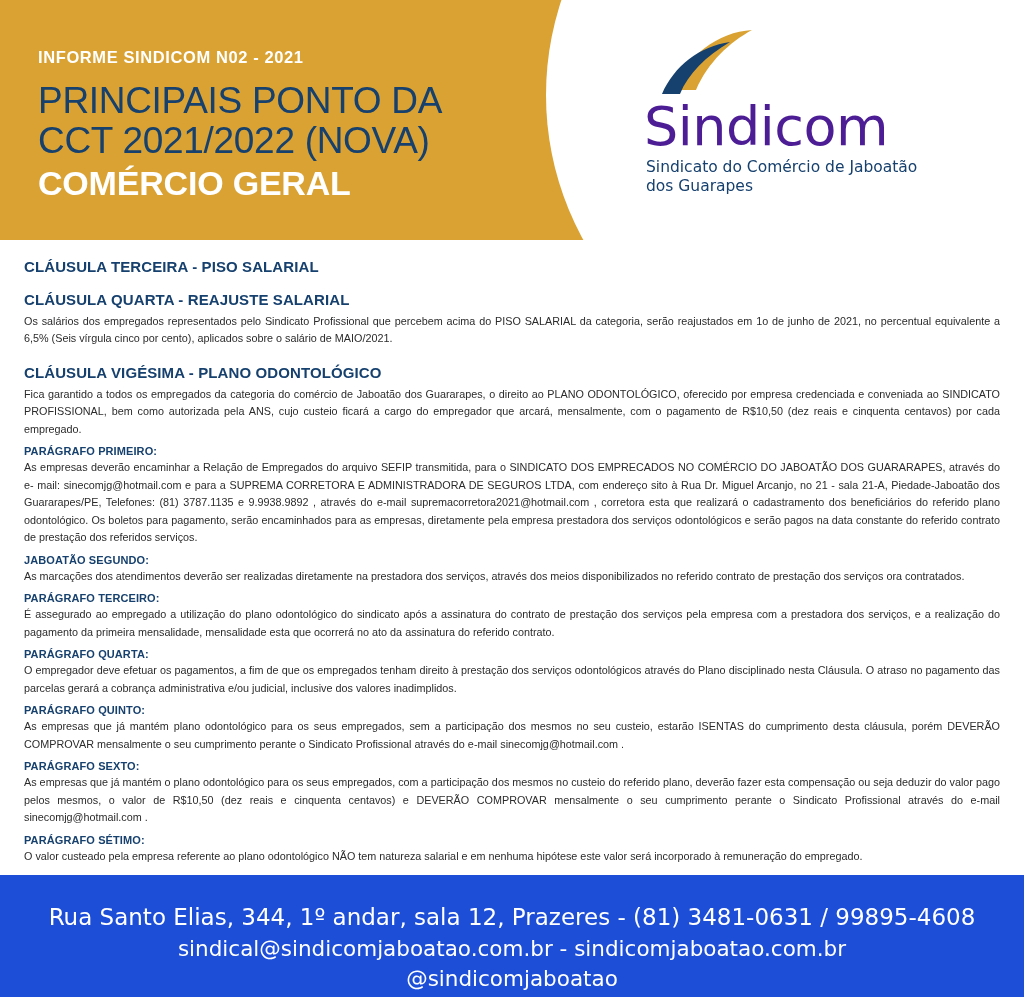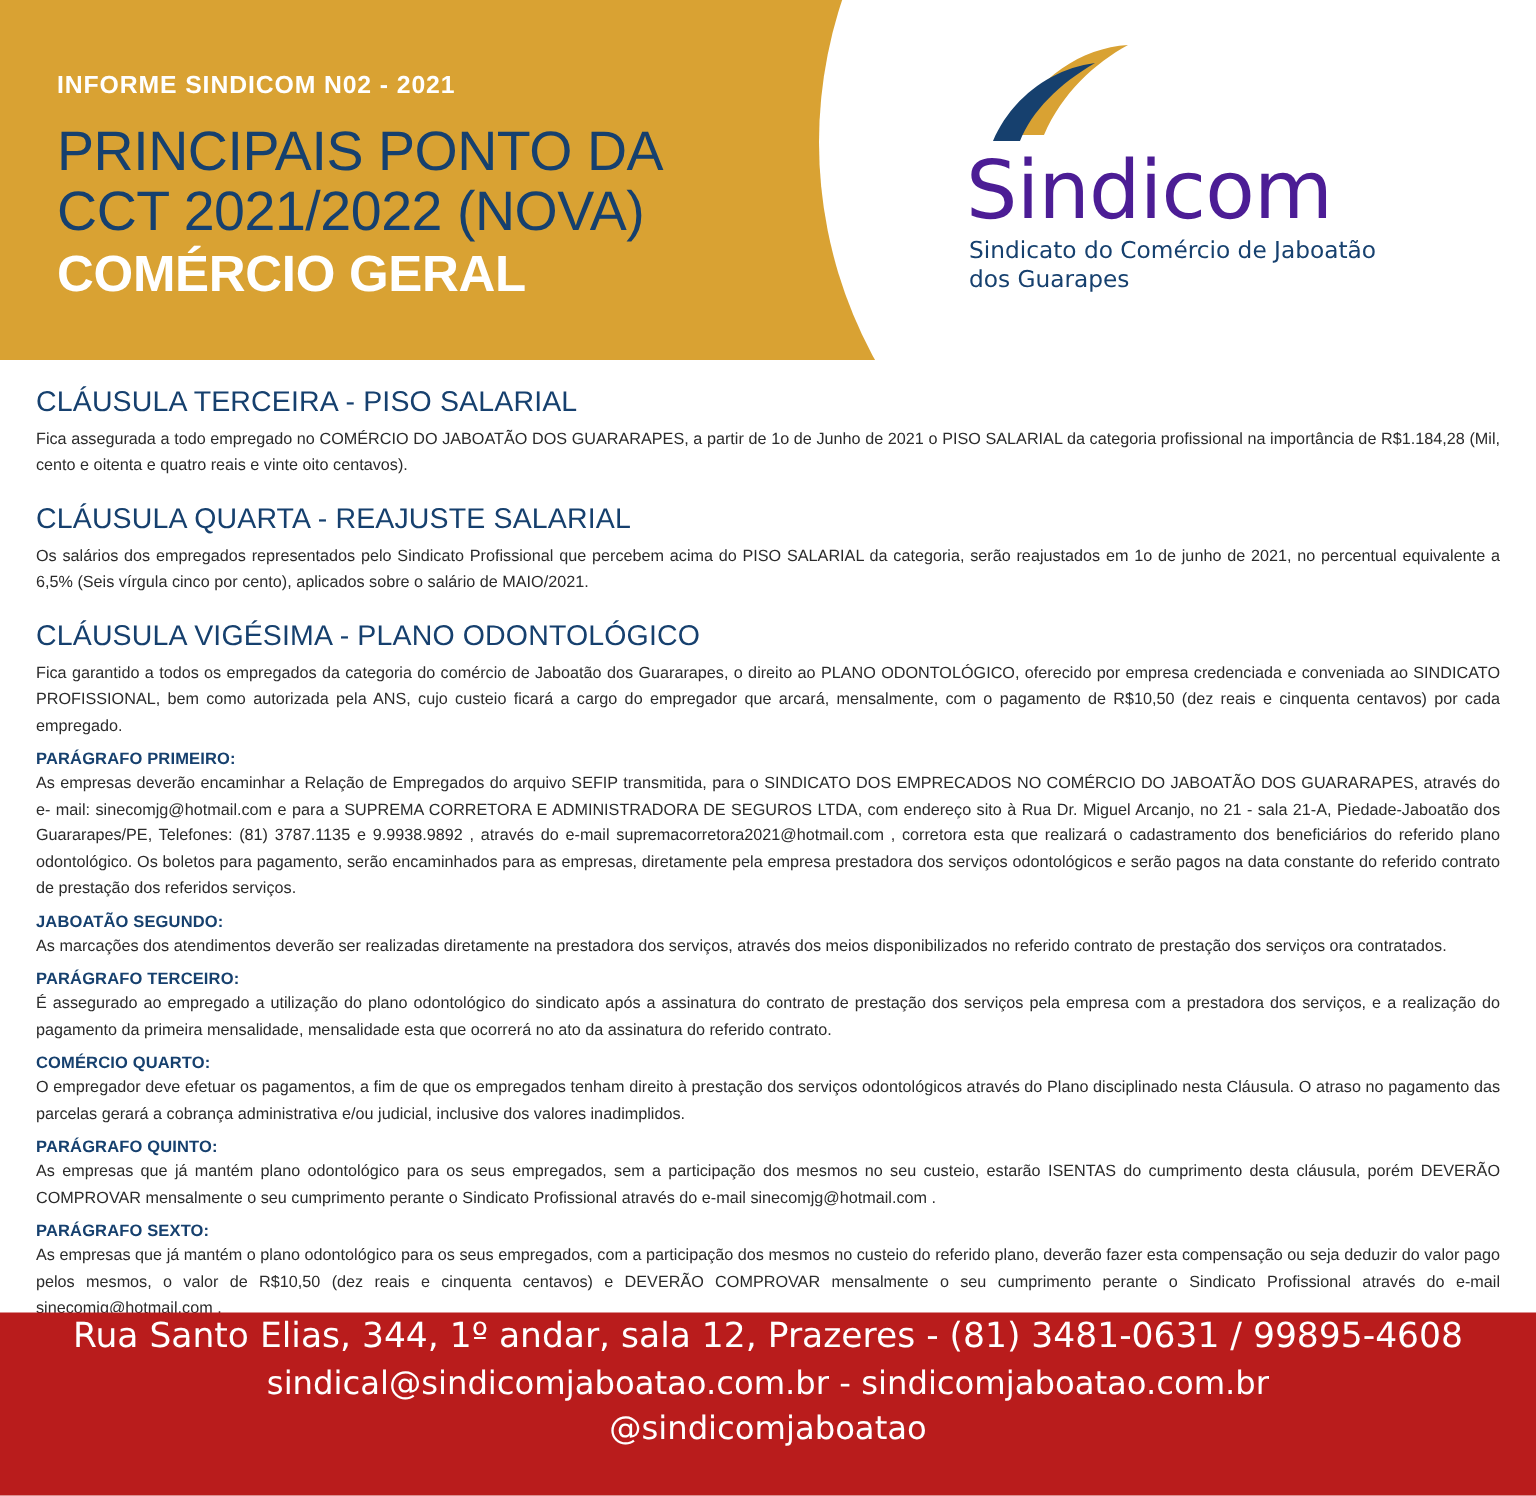--- a/index.html
+++ b/index.html
@@ -101,22 +101,22 @@
 
   
   .content {
     position: relative;
     padding: 18px 24px 4px 24px;
     box-sizing: border-box;
     width: 1024px;
   }
   .clause-title {
     color: #16406e;
-    font-weight: normal;
-    font-size: 19px;
+    font-weight: bold;
+    font-size: 15px;
     letter-spacing: 0.1px;
     margin: 0 0 5px 0;
   }
   .clause-block {
     margin-bottom: 16px;
   }
   .body-text {
     color: #2b2b2b;
     font-size: 10.8px;
     line-height: 1.62;
@@ -131,24 +131,24 @@
     letter-spacing: 0.1px;
   }
 
   
   .footer {
     position: absolute;
     left: 0;
     bottom: 0;
     width: 1024px;
     height: 122px;
-    background: #b91c1c;
+    background: #1d4ed8;
     color: #ffffff;
     text-align: center;
-    padding-top: 0;
+    padding-top: 26px;
     box-sizing: border-box;
   }
   .footer-line {
     font-size: 23px;
     line-height: 1.42;
     font-family: "DejaVu Sans", sans-serif;
     font-weight: normal;
   }
   .footer-line.small {
     font-size: 21.5px;
@@ -179,42 +179,41 @@
       <p class="logo-name">Sindicom</p>
       <p class="logo-sub">Sindicato do Comércio de Jaboatão</p>
       <p class="logo-sub" style="margin-top:0;">dos Guarapes</p>
     </div>
   </div>
 
   <div class="content">
 
     <div class="clause-block">
       <h2 class="clause-title">CLÁUSULA TERCEIRA - PISO SALARIAL</h2>
-      <p class="body-text">Fica assegurada a todo empregado no COMÉRCIO DO JABOATÃO DOS GUARARAPES, a partir de 1o de Junho de 2021 o PISO SALARIAL da categoria profissional na importância de R$1.184,28 (Mil, cento e oitenta e quatro reais e vinte oito centavos).</p>
     </div>
 
     <div class="clause-block">
       <h2 class="clause-title">CLÁUSULA QUARTA - REAJUSTE SALARIAL</h2>
       <p class="body-text">Os salários dos empregados representados pelo Sindicato Profissional que percebem acima do PISO SALARIAL da categoria, serão reajustados em 1o de junho de 2021, no percentual equivalente a 6,5% (Seis vírgula cinco por cento), aplicados sobre o salário de MAIO/2021.</p>
     </div>
 
     <div class="clause-block">
       <h2 class="clause-title">CLÁUSULA VIGÉSIMA - PLANO ODONTOLÓGICO</h2>
       <p class="body-text">Fica garantido a todos os empregados da categoria do comércio de Jaboatão dos Guararapes, o direito ao PLANO ODONTOLÓGICO, oferecido por empresa credenciada e conveniada ao SINDICATO PROFISSIONAL, bem como autorizada pela ANS, cujo custeio ficará a cargo do empregador que arcará, mensalmente, com o pagamento de R$10,50 (dez reais e cinquenta centavos) por cada empregado.</p>
 
       <h3 class="para-title">PARÁGRAFO PRIMEIRO:</h3>
       <p class="body-text">As empresas deverão encaminhar a Relação de Empregados do arquivo SEFIP transmitida, para o SINDICATO DOS EMPRECADOS NO COMÉRCIO DO JABOATÃO DOS GUARARAPES, através do e- mail: sinecomjg@hotmail.com e para a SUPREMA CORRETORA E ADMINISTRADORA DE SEGUROS LTDA, com endereço sito à Rua Dr. Miguel Arcanjo, no 21 - sala 21-A, Piedade-Jaboatão dos Guararapes/PE, Telefones: (81) 3787.1135 e 9.9938.9892 , através do e-mail supremacorretora2021@hotmail.com , corretora esta que realizará o cadastramento dos beneficiários do referido plano odontológico. Os boletos para pagamento, serão encaminhados para as empresas, diretamente pela empresa prestadora dos serviços odontológicos e serão pagos na data constante do referido contrato de prestação dos referidos serviços.</p>
 
       <h3 class="para-title">JABOATÃO SEGUNDO:</h3>
       <p class="body-text">As marcações dos atendimentos deverão ser realizadas diretamente na prestadora dos serviços, através dos meios disponibilizados no referido contrato de prestação dos serviços ora contratados.</p>
 
       <h3 class="para-title">PARÁGRAFO TERCEIRO:</h3>
       <p class="body-text">É assegurado ao empregado a utilização do plano odontológico do sindicato após a assinatura do contrato de prestação dos serviços pela empresa com a prestadora dos serviços, e a realização do pagamento da primeira mensalidade, mensalidade esta que ocorrerá no ato da assinatura do referido contrato.</p>
 
-      <h3 class="para-title">COMÉRCIO QUARTO:</h3>
+      <h3 class="para-title">PARÁGRAFO QUARTA:</h3>
       <p class="body-text">O empregador deve efetuar os pagamentos, a fim de que os empregados tenham direito à prestação dos serviços odontológicos através do Plano disciplinado nesta Cláusula. O atraso no pagamento das parcelas gerará a cobrança administrativa e/ou judicial, inclusive dos valores inadimplidos.</p>
 
       <h3 class="para-title">PARÁGRAFO QUINTO:</h3>
       <p class="body-text">As empresas que já mantém plano odontológico para os seus empregados, sem a participação dos mesmos no seu custeio, estarão ISENTAS do cumprimento desta cláusula, porém DEVERÃO COMPROVAR mensalmente o seu cumprimento perante o Sindicato Profissional através do e-mail sinecomjg@hotmail.com .</p>
 
       <h3 class="para-title">PARÁGRAFO SEXTO:</h3>
       <p class="body-text">As empresas que já mantém o plano odontológico para os seus empregados, com a participação dos mesmos no custeio do referido plano, deverão fazer esta compensação ou seja deduzir do valor pago pelos mesmos, o valor de R$10,50 (dez reais e cinquenta centavos) e DEVERÃO COMPROVAR mensalmente o seu cumprimento perante o Sindicato Profissional através do e-mail sinecomjg@hotmail.com .</p>
 
       <h3 class="para-title">PARÁGRAFO SÉTIMO:</h3>
       <p class="body-text">O valor custeado pela empresa referente ao plano odontológico NÃO tem natureza salarial e em nenhuma hipótese este valor será incorporado à remuneração do empregado.</p>

